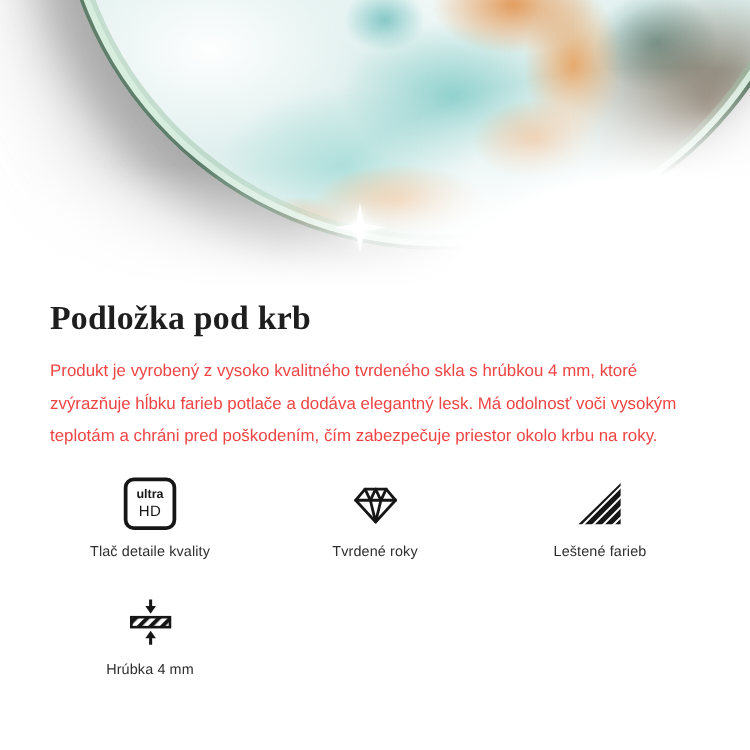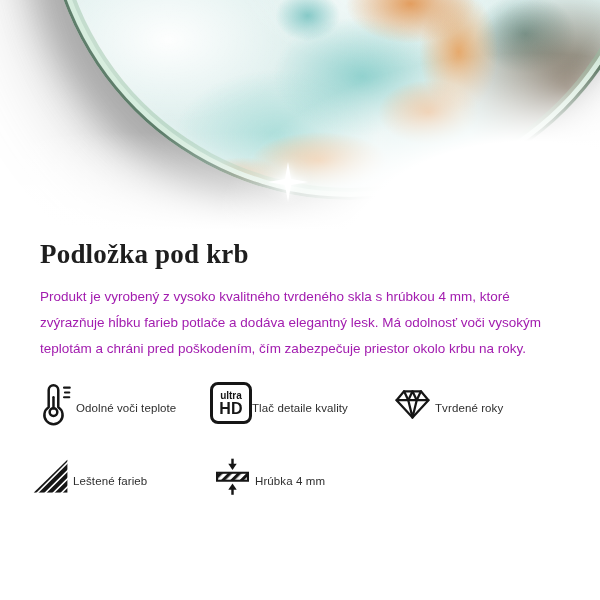--- a/index.html
+++ b/index.html
@@ -44,34 +44,34 @@
       linear-gradient(to bottom, rgba(255,255,255,0) 57%, rgba(255,255,255,0.55) 82%, #ffffff 99%);
   }
 
   .sparkle { position:absolute; left:266px; top:160px; z-index:3;
              filter:drop-shadow(0 0 3px #ffffff) drop-shadow(0 0 9px rgba(255,255,255,0.85)); }
 
   
   .content { padding:6px 40px 0 40px; }
   .title { font-family:"Liberation Serif","DejaVu Serif",serif; font-weight:700;
            font-size:27px; line-height:33px; color:#1e1e1e; letter-spacing:0.2px; }
-  .description { margin-top:13px; width:524px; font-size:13.5px; line-height:26px; color:#a21caf; }
+  .description { margin-top:13px; width:524px; font-size:13.5px; line-height:26px; color:#ef4444; }
 
   
   .features { margin-top:17px; padding:0 30px; display:grid;
               grid-template-columns:1fr 1fr 1fr; row-gap:25px; }
-  .feature { display:flex; flex-direction:row; align-items:center; }
+  .feature { display:flex; flex-direction:column; align-items:center; }
   .feature .icon-box { height:48px; display:flex; align-items:center; justify-content:center; }
   .feature .label { margin-top:9px; font-size:11.5px; color:#2e2e2e; letter-spacing:0.1px; }
 
   .uhd-box { width:42px; height:42px; border:3px solid #161616; border-radius:8px;
              display:flex; flex-direction:column; align-items:center; justify-content:center;
              color:#161616; }
   .uhd-top { font-size:10px; font-weight:700; line-height:11px; }
-  .uhd-hd  { font-size:16px; font-weight:700; line-height:16px; letter-spacing:0.3px; }
+  .uhd-hd  { font-size:12px; font-weight:400; line-height:16px; letter-spacing:0.3px; }
 
   svg.ic { display:block; }
 </style>
 </head>
 <body>
 
 <div class="hero">
   <div class="disc"></div>
   <div class="hero-fade"></div>
   <svg class="sparkle" width="44" height="44" viewBox="0 0 44 44">
@@ -82,31 +82,20 @@
 
 <div class="content">
   <h1 class="title">
     <span>Podložka pod krb</span><br>
   </h1>
   <p class="description">Produkt je vyrobený z vysoko kvalitného tvrdeného skla s hrúbkou 4 mm, ktoré zvýrazňuje hĺbku farieb potlače a dodáva elegantný lesk. Má odolnosť voči vysokým teplotám a chráni pred poškodením, čím zabezpečuje priestor okolo krbu na roky.</p>
 </div>
 
 <div class="features">
 
-  <div class="feature">
-    <div class="icon-box">
-      <svg class="ic" width="46" height="46" viewBox="0 0 48 48" fill="none" stroke="#161616" stroke-width="2.6" stroke-linecap="round" stroke-linejoin="round">
-        <path d="M19.5 28.5 V10.5 a5 5 0 0 1 10 0 V28.5 a9.5 9.5 0 1 1 -10 0 Z"></path>
-        <circle cx="24.5" cy="33.5" r="4"></circle>
-        <line x1="24.5" y1="18" x2="24.5" y2="29.5"></line>
-        <path d="M35.5 8 h6 M36.5 13 h4.5 M35.5 18 h5.5" stroke-width="2.2"></path>
-      </svg>
-    </div>
-    <div class="label">Odolné voči teplote</div>
-  </div>
 
   <div class="feature">
     <div class="icon-box">
       <div class="uhd-box">
         <span class="uhd-top">ultra</span>
         <span class="uhd-hd">HD</span>
       </div>
     </div>
     <div class="label">Tlač detaile kvality</div>
   </div>

